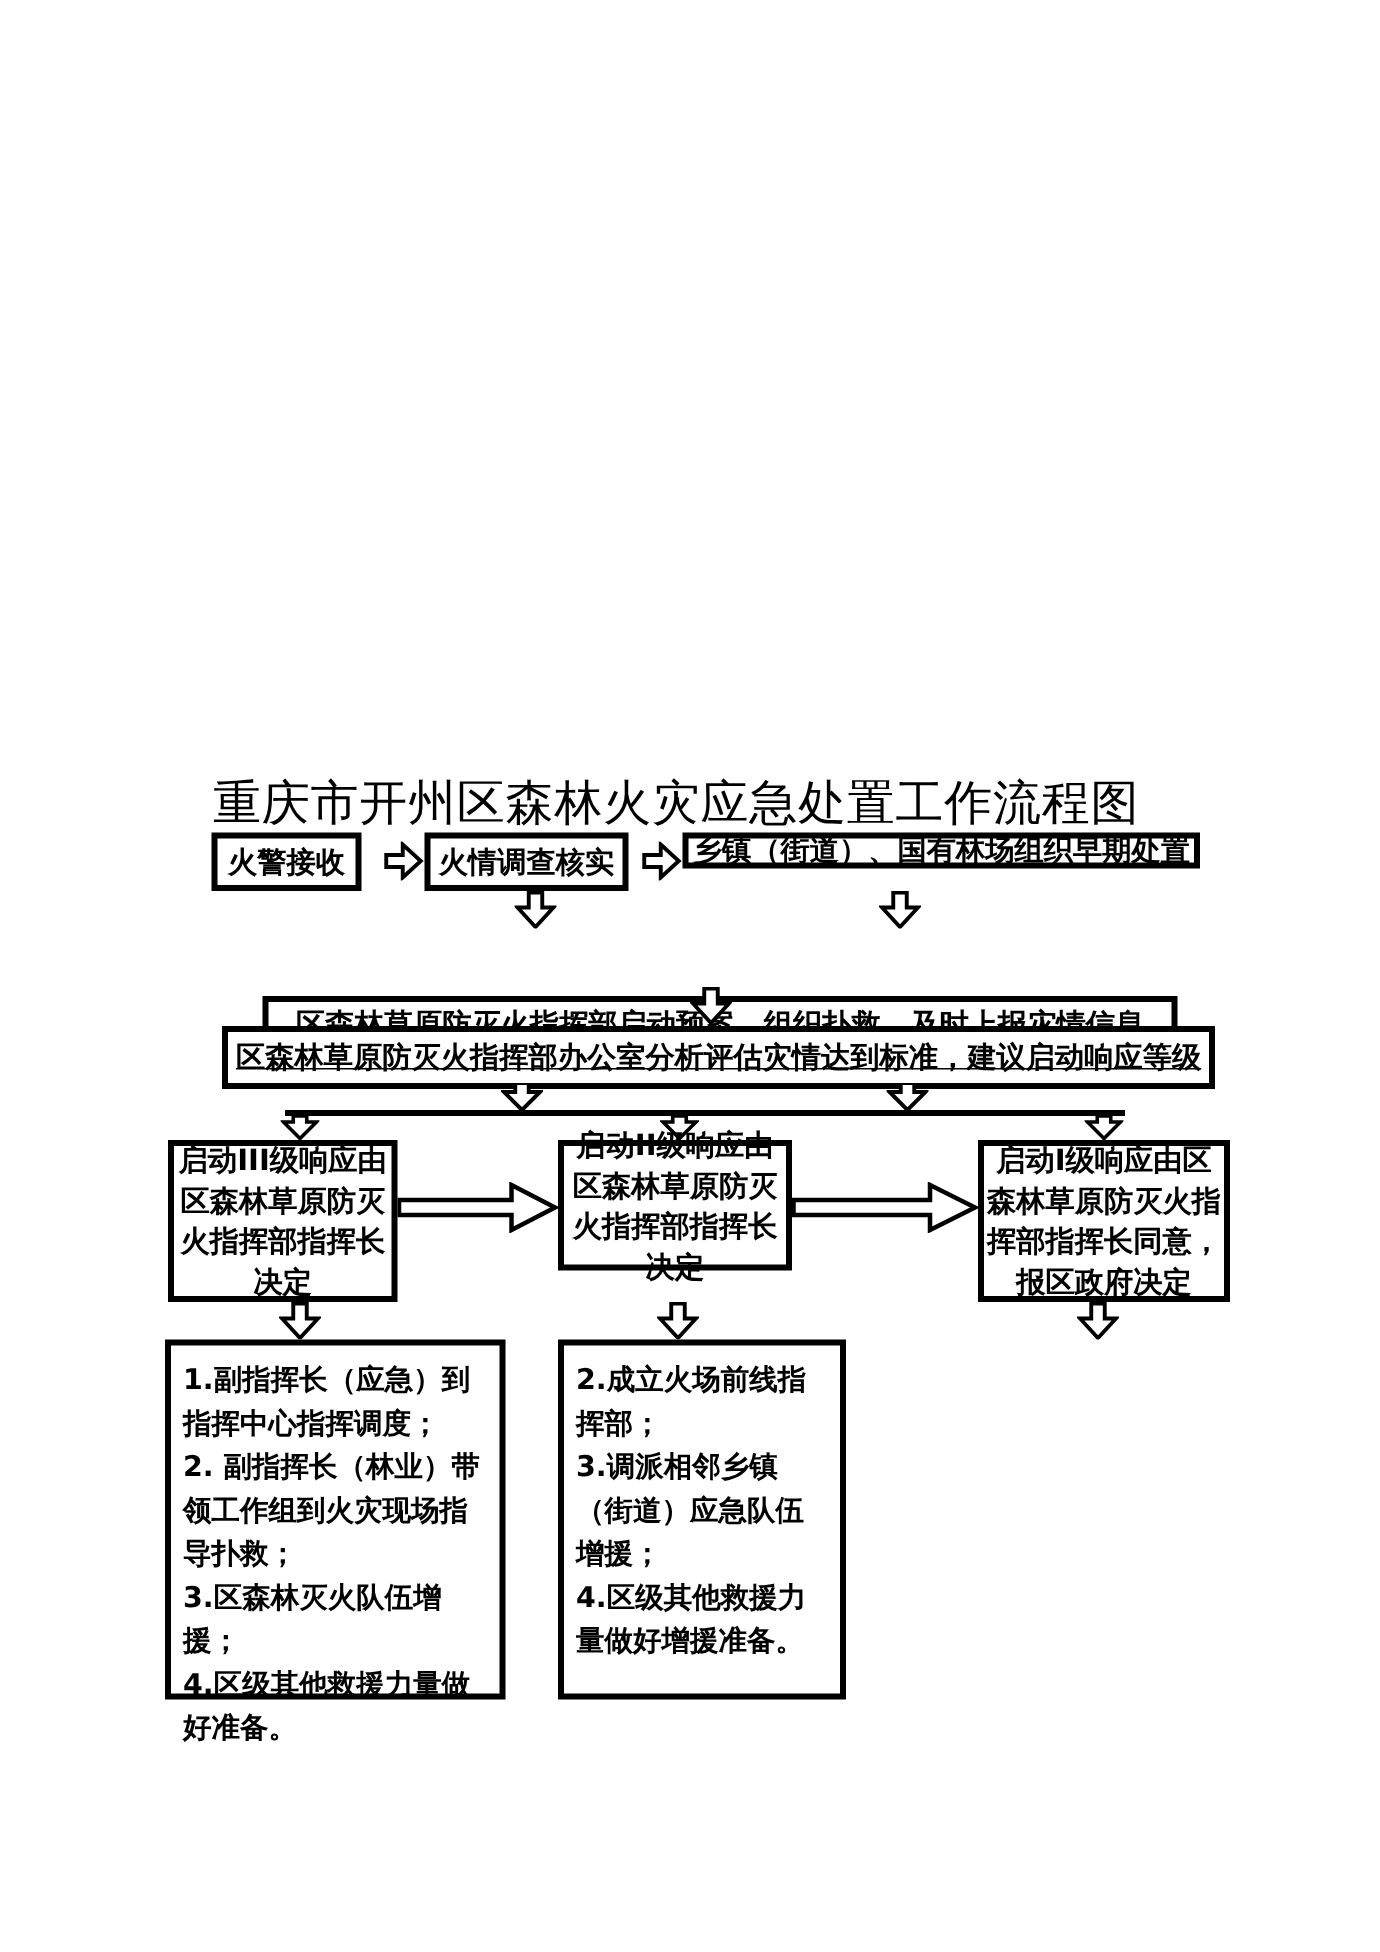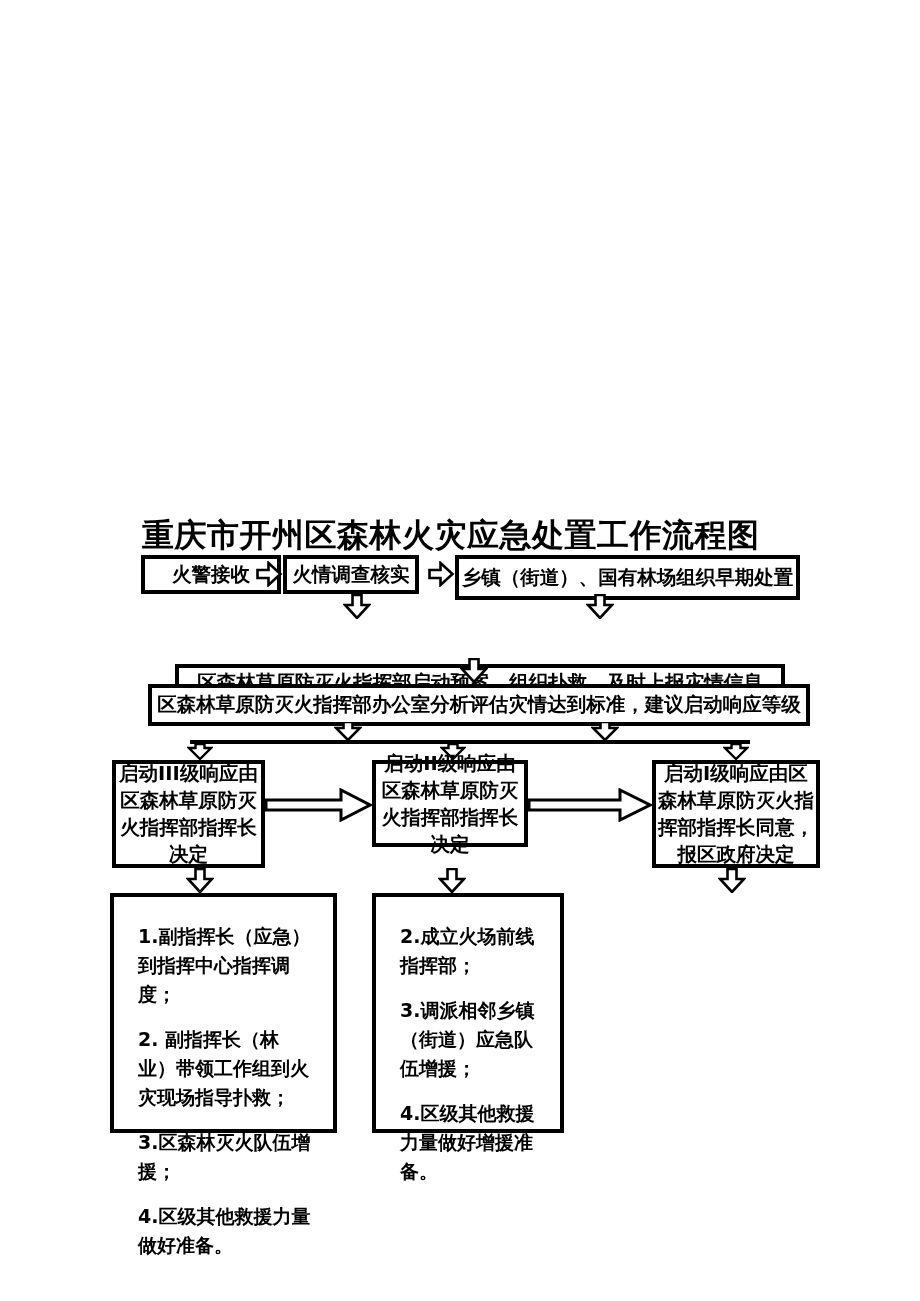--- a/index.html
+++ b/index.html
@@ -3,79 +3,79 @@
 <meta charset="utf-8">
 <style>
   html,body{margin:0;padding:0;background:#ffffff;}
   body{
     width:920px;height:1301px;position:relative;overflow:hidden;
     font-family:"DejaVu Sans","Liberation Sans",sans-serif;color:#000;
   }
   .canvas{position:absolute;left:0;top:0;width:920px;height:1301px;background:#fff;}
   .title{
     position:absolute;left:142px;top:514px;margin:0;
-    font-size:32px;font-weight:bold;letter-spacing:0.5px;white-space:nowrap;
+    font-size:32px;font-weight:normal;letter-spacing:0.5px;white-space:nowrap;
   }
   .box{
     position:absolute;box-sizing:border-box;background:#fff;border:4px solid #000;
     display:flex;align-items:center;justify-content:center;
     text-align:center;font-weight:bold;font-size:19.5px;line-height:26px;
   }
   .trigger-box span{white-space:pre-line;line-height:27px;}
   .list-box{
     display:block;text-align:left;padding:9px 6px 0 8px;
     font-size:19px;line-height:29px;
   }
-  .list-box .action{margin:16px;}
+  .list-box .action{margin:0;}
   .arrow{position:absolute;display:block;}
   .hline{position:absolute;background:#000;}
 </style>
 </head>
 <body>
 
 <div class="canvas">
 
   <h1 class="title">重庆市开州区森林火灾应急处置工作流程图</h1>
 
-  <div class="box" style="left:141px;top:555px;width:140px;height:39px;">
+  <div class="box" style="left:141px;top:555px;width:100px;height:39px;">
     <span>火警接收</span>
   </div>
 
   <svg class="arrow" style="left:256px;top:561px;" width="27" height="26" viewBox="0 0 26 26">
     <polygon points="1,9 12,9 12,2 24,13 12,24 12,17 1,17" fill="#fff" stroke="#000" stroke-width="2.6" stroke-linejoin="miter"></polygon>
   </svg>
 
   <div class="box" style="left:283px;top:555px;width:136px;height:39px;">
     <span>火情调查核实</span>
   </div>
 
   <svg class="arrow" style="left:428px;top:561px;" width="27" height="26" viewBox="0 0 26 26">
     <polygon points="1,9 12,9 12,2 24,13 12,24 12,17 1,17" fill="#fff" stroke="#000" stroke-width="2.6" stroke-linejoin="miter"></polygon>
   </svg>
 
-  <div class="box" style="left:455px;top:555px;width:345px;height:45px;">
+  <div class="box" style="left:455px;top:555px;width:345px;height:24px;">
     <span>乡镇（街道）、国有林场组织早期处置</span>
   </div>
 
   <svg class="arrow" style="left:343px;top:594px;" width="28" height="25" viewBox="0 0 28 25">
     <polygon points="9.5,1 18.5,1 18.5,11 26,11 14,24 2,11 9.5,11" fill="#fff" stroke="#000" stroke-width="2.6" stroke-linejoin="miter"></polygon>
   </svg>
   <svg class="arrow" style="left:586px;top:594px;" width="28" height="25" viewBox="0 0 28 25">
     <polygon points="9.5,1 18.5,1 18.5,11 26,11 14,24 2,11 9.5,11" fill="#fff" stroke="#000" stroke-width="2.6" stroke-linejoin="miter"></polygon>
   </svg>
 
   <div class="box" style="left:175px;top:620px;width:610px;height:38px;margin-top:44px;">
     <span>区森林草原防灭火指挥部启动预案、组织扑救，及时上报灾情信息</span>
   </div>
 
   <svg class="arrow" style="left:460px;top:658px;" width="28" height="25" viewBox="0 0 28 25">
     <polygon points="9.5,1 18.5,1 18.5,11 26,11 14,24 2,11 9.5,11" fill="#fff" stroke="#000" stroke-width="2.6" stroke-linejoin="miter"></polygon>
   </svg>
 
-  <div class="box" style="left:148px;top:684px;width:662px;height:42px;">
+  <div class="box" style="left:148px;top:684px;width:662px;height:42px;text-decoration:underline;">
     <span>区森林草原防灭火指挥部办公室分析评估灾情达到标准，建议启动响应等级</span>
   </div>
 
   <svg class="arrow" style="left:334px;top:722px;" width="28" height="19" viewBox="0 0 28 19">
     <polygon points="9.5,0 18.5,0 18.5,6 26,6 14,18 2,6 9.5,6" fill="#fff" stroke="#000" stroke-width="2.6" stroke-linejoin="miter"></polygon>
   </svg>
   <svg class="arrow" style="left:591px;top:722px;" width="28" height="19" viewBox="0 0 28 19">
     <polygon points="9.5,0 18.5,0 18.5,6 26,6 14,18 2,6 9.5,6" fill="#fff" stroke="#000" stroke-width="2.6" stroke-linejoin="miter"></polygon>
   </svg>
 

